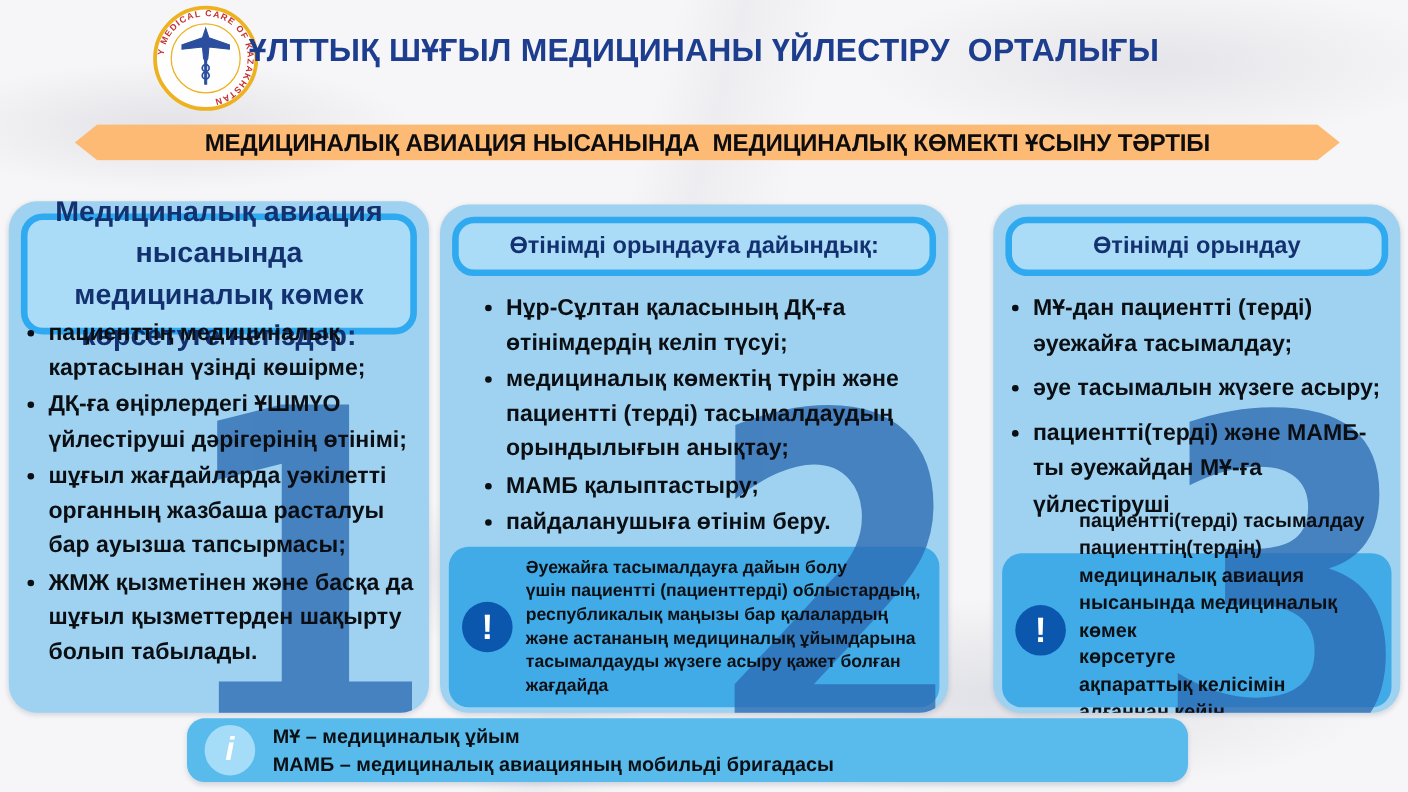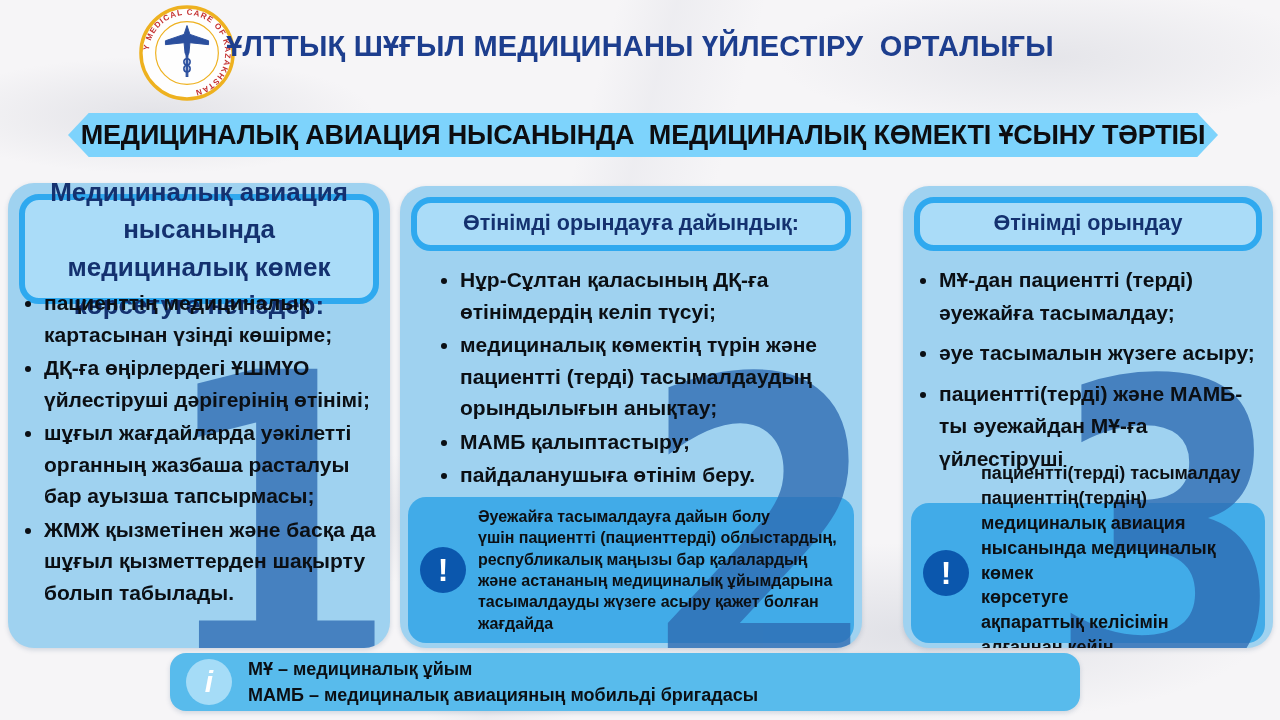--- a/index.html
+++ b/index.html
@@ -14,24 +14,24 @@
       radial-gradient(ellipse 380px 100px at 28% 72%, rgba(178,184,196,.2), transparent 65%),
       radial-gradient(ellipse 260px 70px at 50% 40%, rgba(190,192,202,.18), transparent 65%),
       linear-gradient(105deg, transparent 42%, rgba(198,200,212,.18) 46%, transparent 52%);
   }
   .logo{position:absolute;left:138px;top:4px;width:98px;height:98px;}
   .page-title{
     position:absolute;left:0;right:0;top:30px;text-align:center;
     font-size:29px;font-weight:bold;color:#1d3e8e;white-space:pre;letter-spacing:.2px;
   }
   .banner{
-    position:absolute;left:68px;top:113px;width:1150px;height:44px;background:#7dd3fc;
+    position:absolute;left:68px;top:113px;width:1150px;height:33px;background:#fdba74;
     clip-path:polygon(0 50%,1.8% 0,98.2% 0,100% 50%,98.2% 100%,1.8% 100%);
     display:flex;align-items:center;justify-content:center;
-    font-size:27px;font-weight:800;color:#0d0d10;white-space:pre;letter-spacing:-.2px;
+    font-size:22px;font-weight:800;color:#0d0d10;white-space:pre;letter-spacing:-.2px;
   }
   .panel{position:absolute;background:#9fd2f0;border-radius:26px;overflow:hidden;
     box-shadow:0 2px 5px rgba(40,70,110,.18);}
   .panel1{left:8px;top:183px;width:382px;height:465px;}
   .panel2{left:400px;top:186px;width:462px;height:462px;}
   .panel3{left:903px;top:186px;width:370px;height:462px;}
   .panel-header{
     position:absolute;left:11px;right:11px;top:11px;box-sizing:border-box;
     border:6px solid #2fa9ef;background:#aadcf8;border-radius:20px;
     display:flex;align-items:center;justify-content:center;text-align:center;

